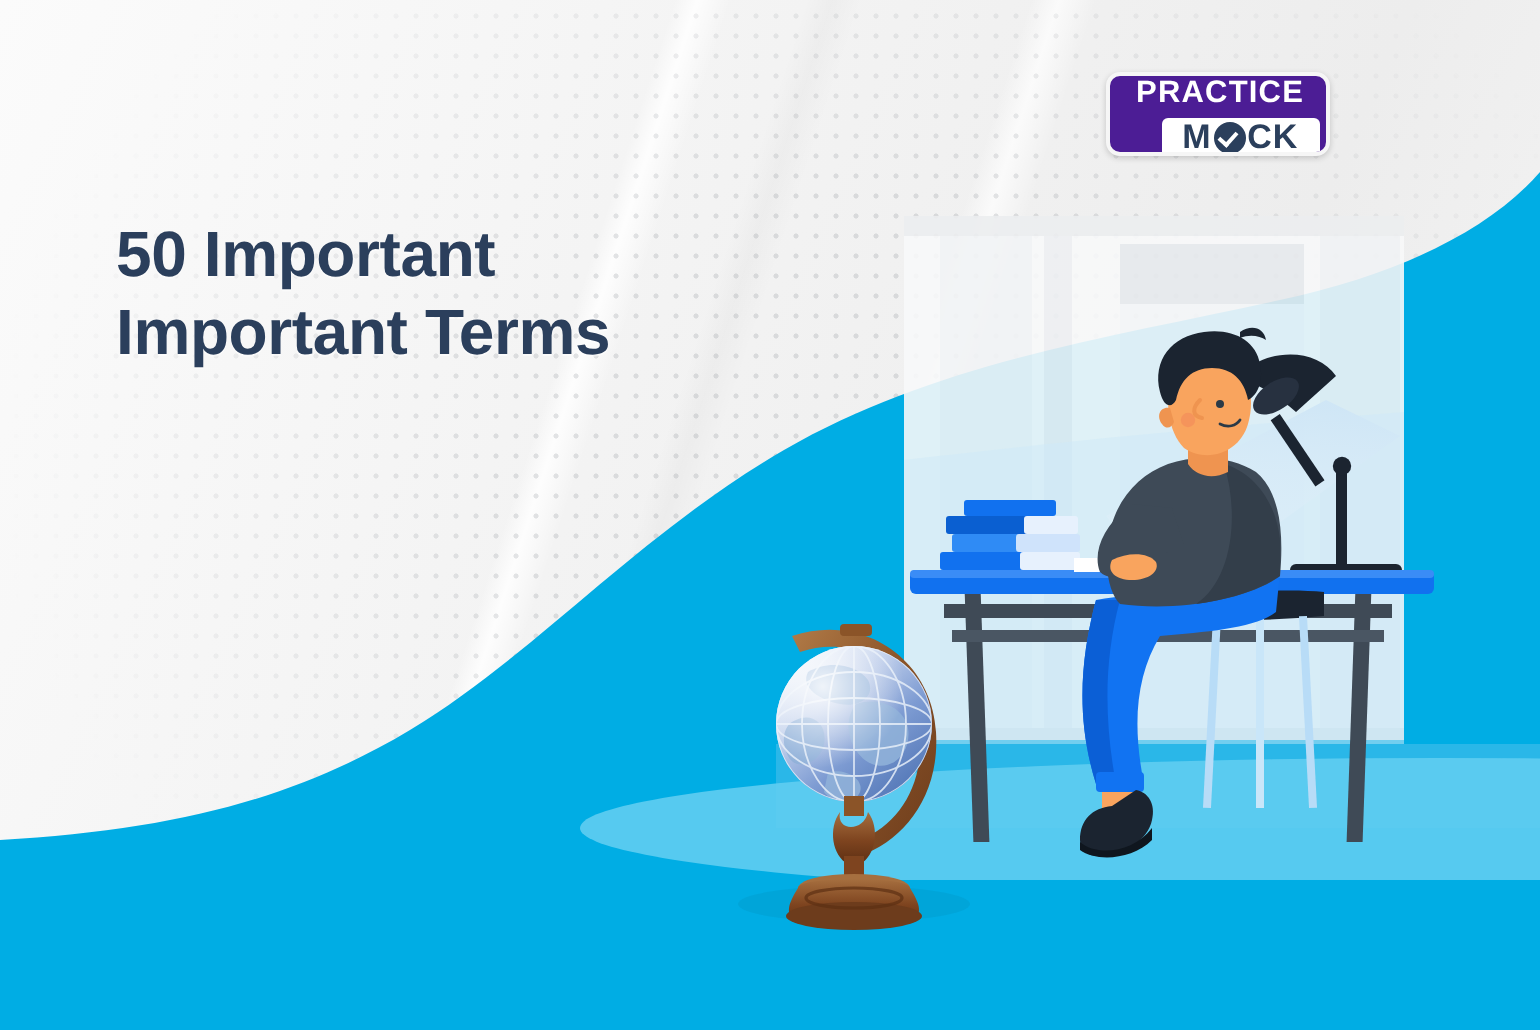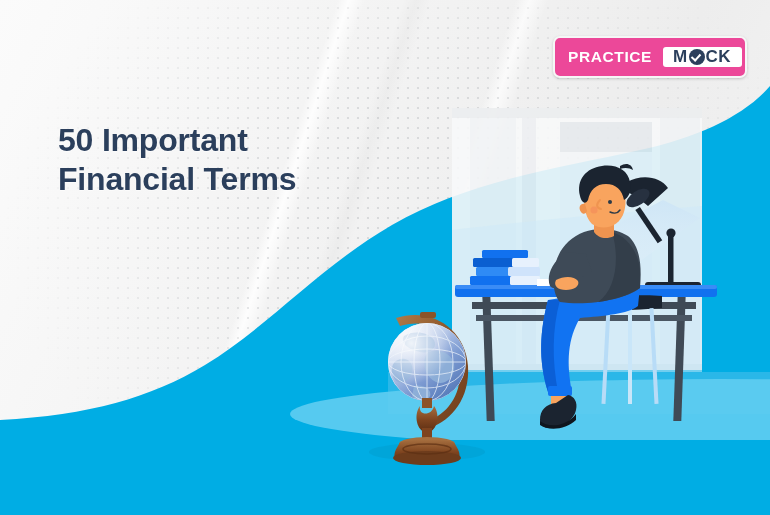--- a/index.html
+++ b/index.html
@@ -32,27 +32,28 @@
     -webkit-mask-image:radial-gradient(ellipse 62% 72% at 54% 44%, #000 35%, rgba(0,0,0,.55) 62%, rgba(0,0,0,0) 88%);
             mask-image:radial-gradient(ellipse 62% 72% at 54% 44%, #000 35%, rgba(0,0,0,.55) 62%, rgba(0,0,0,0) 88%);
   }
 
   
   .art{position:absolute;inset:0;width:770px;height:515px;display:block;}
 
   
   #logo{
     position:absolute;left:553px;top:36px;
-    display:flex;align-items:center;
-    background:#ec4899;
+    display:flex;align-items:flex-end;
+    background:#4c1d95;
     border:2px solid #f6f6f6;
     border-radius:7px;
     box-shadow:0 1px 3px rgba(0,0,0,.18);
     overflow:hidden;
     height:38px;
+    flex-direction:column;
   }
   #logo .lg-left{
     display:flex;align-items:center;
     padding:0 11px 0 13px;
     color:#ffffff;
     font-size:15.5px;font-weight:bold;letter-spacing:.6px;
   }
   #logo .lg-right{
     display:flex;align-items:center;
     background:#ffffff;
@@ -77,21 +78,20 @@
 
   
   #headline{
     position:absolute;left:58px;top:108px;
     color:#2b3f5c;
     font-size:32px;
     font-weight:bold;
     line-height:1.23;
     letter-spacing:-0.2px;
     text-shadow:0 1px 0 rgba(255,255,255,.55);
-    margin-top:13px;
   }
   #headline div{white-space:nowrap;}
 </style>
 </head>
 <body>
 
 <div id="banner">
 
   <div class="bg-base"></div>
   <div class="bg-streaks"></div>
@@ -264,16 +264,16 @@
     <div class="lg-left">PRACTICE</div>
     <div class="lg-right">
       <span>M</span>
         <span class="lg-o"></span>
         <span>CK</span>
     </div>
   </div>
 
   <div id="headline">
     <div>50 Important</div>
-    <div>Financial Terms</div>
+    <div>Important Terms</div>
   </div>
 
 </div>
 
 </body></html>

